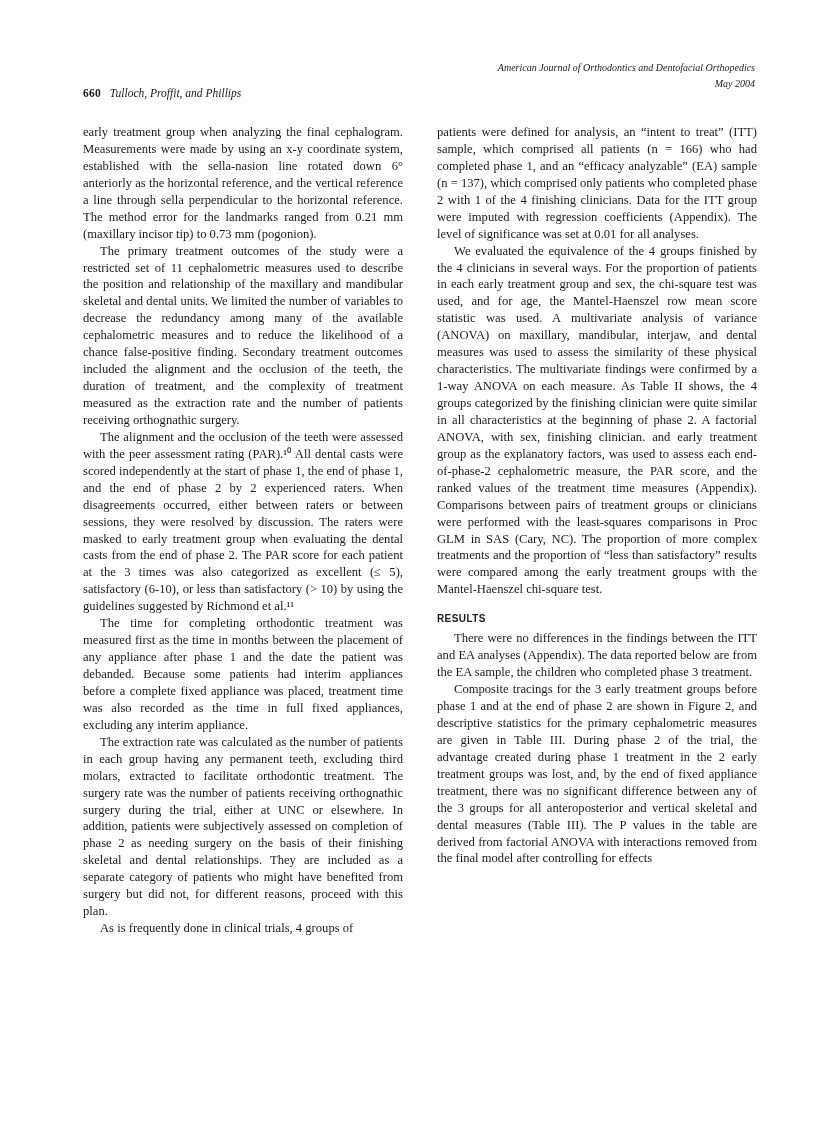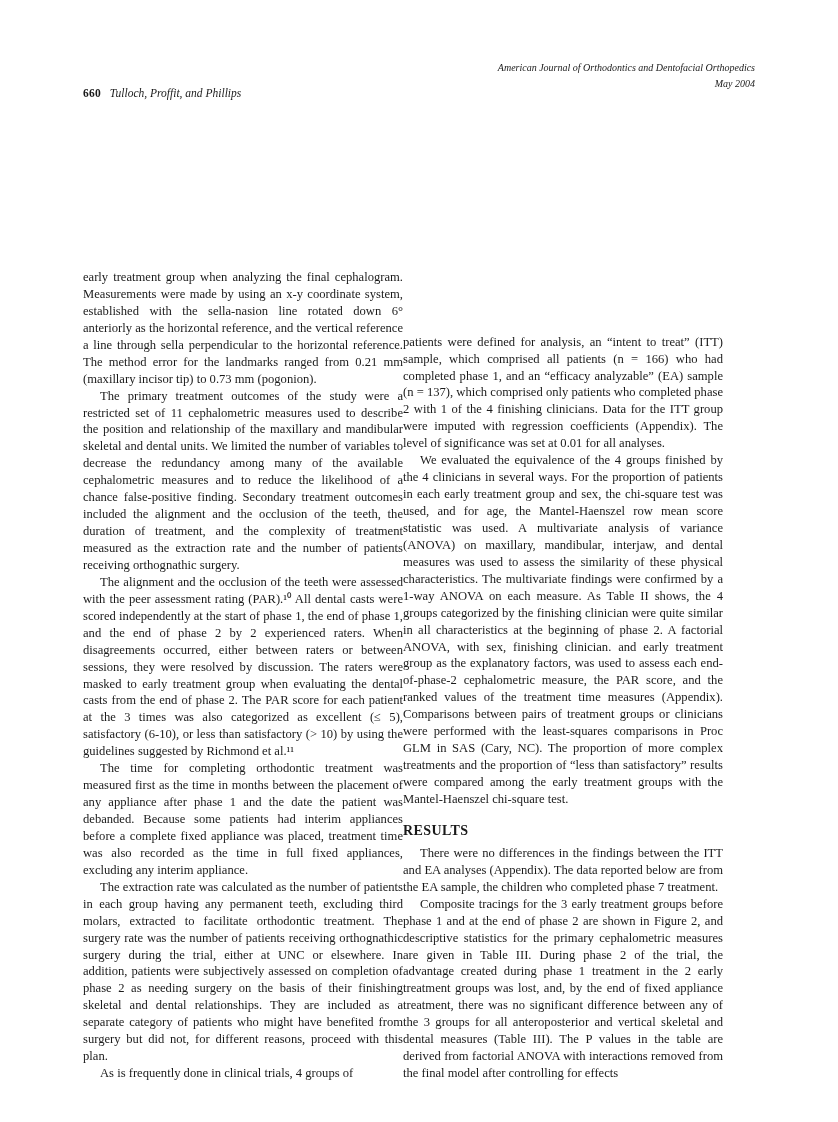--- a/index.html
+++ b/index.html
@@ -47,43 +47,43 @@
     font-style: italic;
     line-height: 1.55;
   }
   .columns {
     position: absolute;
     top: 124px;
     left: 83px;
     right: 83px;
     bottom: 40px;
     display: flex;
-    align-items: flex-end;
+    gap: 34px;
   }
   .col {
     width: 320px;
     flex: 0 0 320px;
   }
   p.para {
     margin: 0;
     font-size: 12.6px;
     line-height: 1.345;
     text-align: justify;
     text-justify: inter-word;
     hyphens: none;
   }
   p.indent {
     text-indent: 17px;
   }
   .section-head {
     margin: 15px 0 0 0;
-    font-size: 14px;
+    font-size: 10px;
     font-weight: bold;
     letter-spacing: 0.4px;
-    font-family: Liberation Serif, serif;
+    font-family: Liberation Sans, sans-serif;
   }
   .spacer-after-head {
     height: 6px;
   }
 </style>
 </head>
 <body>
 
 <div class="page">
 
@@ -107,19 +107,19 @@
       <p class="para indent">The time for completing orthodontic treatment was measured first as the time in months between the placement of any appliance after phase 1 and the date the patient was debanded. Because some patients had interim appliances before a complete fixed appliance was placed, treatment time was also recorded as the time in full fixed appliances, excluding any interim appliance.</p>
       <p class="para indent">The extraction rate was calculated as the number of patients in each group having any permanent teeth, excluding third molars, extracted to facilitate orthodontic treatment. The surgery rate was the number of patients receiving orthognathic surgery during the trial, either at UNC or elsewhere. In addition, patients were subjectively assessed on completion of phase 2 as needing surgery on the basis of their finishing skeletal and dental relationships. They are included as a separate category of patients who might have benefited from surgery but did not, for different reasons, proceed with this plan.</p>
       <p class="para indent">As is frequently done in clinical trials, 4 groups of</p>
     </div>
 
     <div class="col">
       <p class="para">patients were defined for analysis, an “intent to treat” (ITT) sample, which comprised all patients (n = 166) who had completed phase 1, and an “efficacy analyzable” (EA) sample (n = 137), which comprised only patients who completed phase 2 with 1 of the 4 finishing clinicians. Data for the ITT group were imputed with regression coefficients (Appendix). The level of significance was set at 0.01 for all analyses.</p>
       <p class="para indent">We evaluated the equivalence of the 4 groups finished by the 4 clinicians in several ways. For the proportion of patients in each early treatment group and sex, the chi-square test was used, and for age, the Mantel-Haenszel row mean score statistic was used. A multivariate analysis of variance (ANOVA) on maxillary, mandibular, interjaw, and dental measures was used to assess the similarity of these physical characteristics. The multivariate findings were confirmed by a 1-way ANOVA on each measure. As Table II shows, the 4 groups categorized by the finishing clinician were quite similar in all characteristics at the beginning of phase 2. A factorial ANOVA, with sex, finishing clinician. and early treatment group as the explanatory factors, was used to assess each end-of-phase-2 cephalometric measure, the PAR score, and the ranked values of the treatment time measures (Appendix). Comparisons between pairs of treatment groups or clinicians were performed with the least-squares comparisons in Proc GLM in SAS (Cary, NC). The proportion of more complex treatments and the proportion of “less than satisfactory” results were compared among the early treatment groups with the Mantel-Haenszel chi-square test.</p>
       <div class="section-head">RESULTS</div>
       <div class="spacer-after-head"></div>
-      <p class="para indent">There were no differences in the findings between the ITT and EA analyses (Appendix). The data reported below are from the EA sample, the children who completed phase 7 treatment.</p>
+      <p class="para indent">There were no differences in the findings between the ITT and EA analyses (Appendix). The data reported below are from the EA sample, the children who completed phase 3 treatment.</p>
       <p class="para indent">Composite tracings for the 3 early treatment groups before phase 1 and at the end of phase 2 are shown in Figure 2, and descriptive statistics for the primary cephalometric measures are given in Table III. During phase 2 of the trial, the advantage created during phase 1 treatment in the 2 early treatment groups was lost, and, by the end of fixed appliance treatment, there was no significant difference between any of the 3 groups for all anteroposterior and vertical skeletal and dental measures (Table III). The P values in the table are derived from factorial ANOVA with interactions removed from the final model after controlling for effects</p>
     </div>
 
   </div>
 
 </div>
 
 </body></html>

